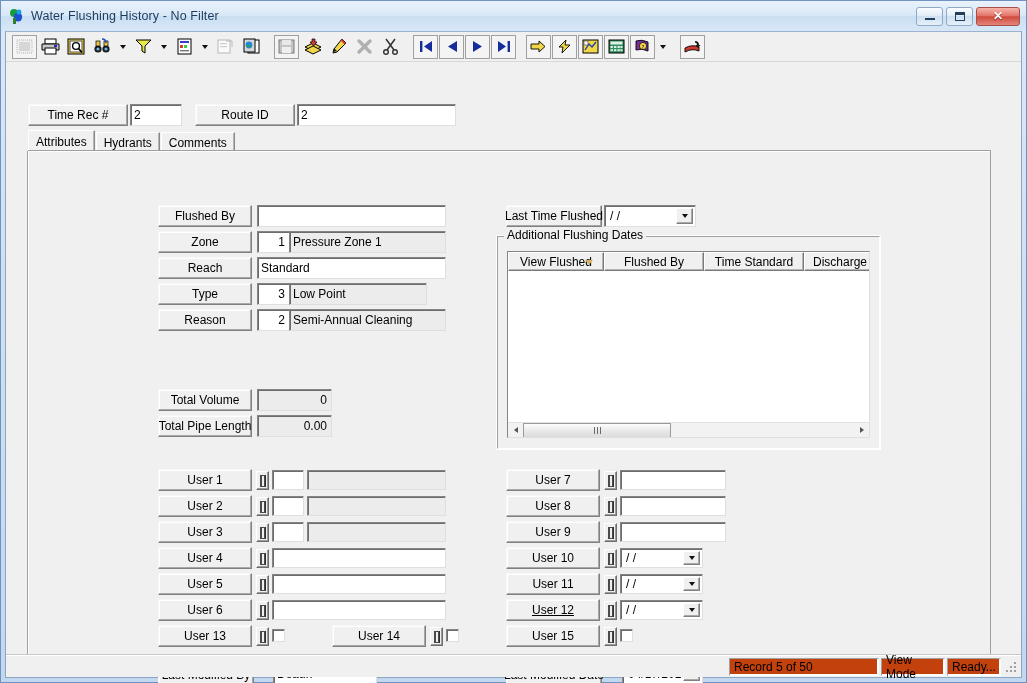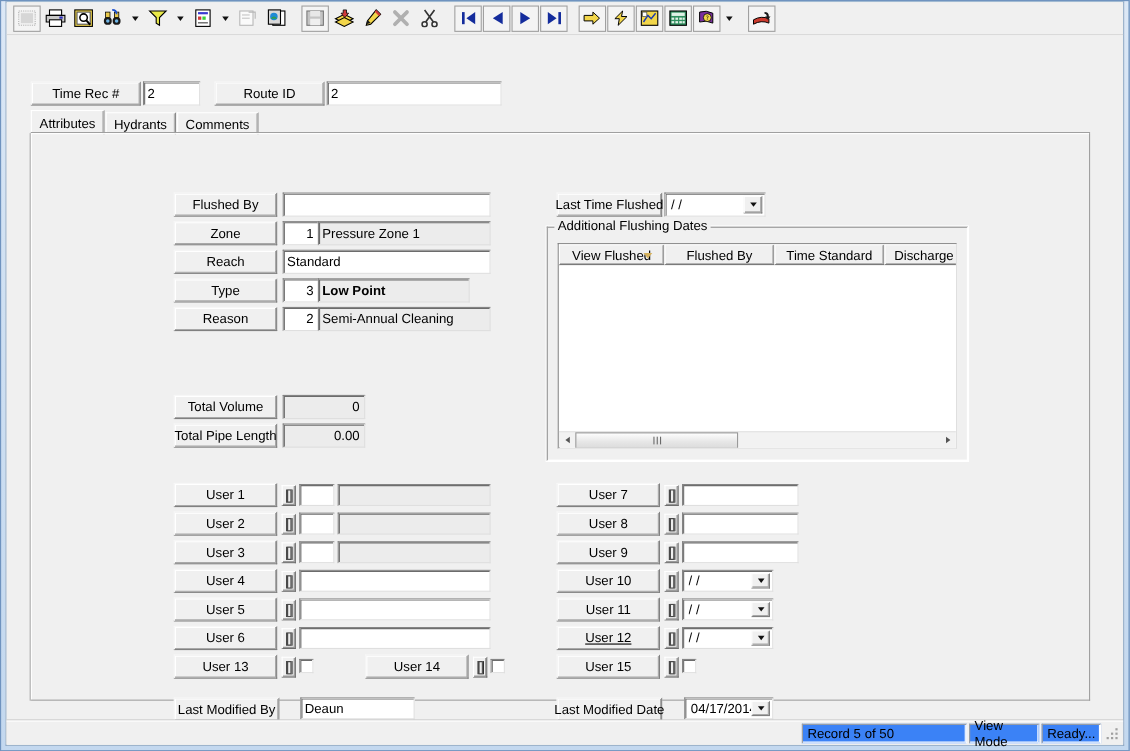--- a/index.html
+++ b/index.html
@@ -191,30 +191,52 @@
   #statusbar {
     position: absolute; left: 0; right: 0; bottom: 0; height: 22px;
     background: #f0f0f0; display: flex; align-items: center; justify-content: flex-end;
     border-top: 1px solid #fff; box-shadow: 0 -1px 0 #c8c8c8;
   }
   .sb-panel {
     height: 18px; margin-right: 2px; padding: 0 4px;
     display: flex; align-items: center; font-size: 12px;
     border: 1px solid #a0a0a0; border-right-color:#fff; border-bottom-color:#fff;
     box-shadow: inset -1px -1px 0 #fff;
-    background: #3b82f6;
+    background: #c2410c;
   }
   .resize-grip { width: 16px; height: 16px; margin-right: 2px; position: relative; }
   .resize-grip i { position:absolute; width:2px; height:2px; background:#a0a0a0; }
 </style>
 </head>
 <body>
 
 <div id="window">
 
+  <div id="titlebar">
+    <div id="title-icon">
+      <svg width="17" height="17" viewBox="0 0 17 17">
+        <ellipse cx="6" cy="5" rx="4" ry="4" fill="#1a9c3c"></ellipse>
+        <ellipse cx="10" cy="9" rx="4.2" ry="4.6" fill="#1d4fd1"></ellipse>
+        <rect x="5" y="10" width="3" height="6" fill="#2f7f2f"></rect>
+        <ellipse cx="11" cy="4" rx="2.4" ry="2.6" fill="#19a0e0"></ellipse>
+      </svg>
+    </div>
+    <div id="title-text">Water Flushing History - No Filter</div>
+    <div id="title-btns">
+      <div class="tbtn">
+          <div class="min-glyph"></div>
+        </div>
+      <div class="tbtn">
+          <div class="max-glyph"></div>
+        </div>
+      <div class="tbtn close">
+          <span class="gl">✕</span>
+        </div>
+    </div>
+  </div>
 
   <div id="client">
 
     <div id="toolbar">
 
       <div class="tbi framed">
         <svg width="17" height="15" viewBox="0 0 17 15">
           <rect x="1" y="1" width="15" height="13" fill="#f0f0f0" stroke="#b4b4b4" stroke-dasharray="1 1"></rect>
           <rect x="3" y="3" width="11" height="9" fill="#d6d6d6"></rect>
         </svg>
@@ -443,21 +465,21 @@
 
       <div class="btn" style="left:152px;top:169px;width:94px;height:22px;">Zone</div>
       <div class="fld num" style="left:251px;top:169px;width:33px;height:22px;">1</div>
       <div class="fld ro" style="left:283px;top:169px;width:157px;height:22px;">Pressure Zone 1</div>
 
       <div class="btn" style="left:152px;top:195px;width:94px;height:22px;">Reach</div>
       <div class="fld" style="left:251px;top:195px;width:189px;height:22px;">Standard</div>
 
       <div class="btn" style="left:152px;top:221px;width:94px;height:22px;">Type</div>
       <div class="fld num" style="left:251px;top:221px;width:33px;height:22px;">3</div>
-      <div class="fld ro" style="left:283px;top:221px;width:138px;height:22px;font-weight:bold;">Low Point</div>
+      <div class="fld ro" style="left:283px;top:221px;width:138px;height:22px;">Low Point</div>
 
       <div class="btn" style="left:152px;top:247px;width:94px;height:22px;">Reason</div>
       <div class="fld num" style="left:251px;top:247px;width:33px;height:22px;">2</div>
       <div class="fld ro" style="left:283px;top:247px;width:157px;height:22px;">Semi-Annual Cleaning</div>
 
       <div class="btn" style="left:152px;top:327px;width:94px;height:22px;">Total Volume</div>
       <div class="fld ro num" style="left:251px;top:327px;width:75px;height:22px;">0</div>
 
       <div class="btn" style="left:152px;top:353px;width:94px;height:22px;">Total Pipe Length</div>
       <div class="fld ro num" style="left:251px;top:353px;width:75px;height:22px;">0.00</div>

